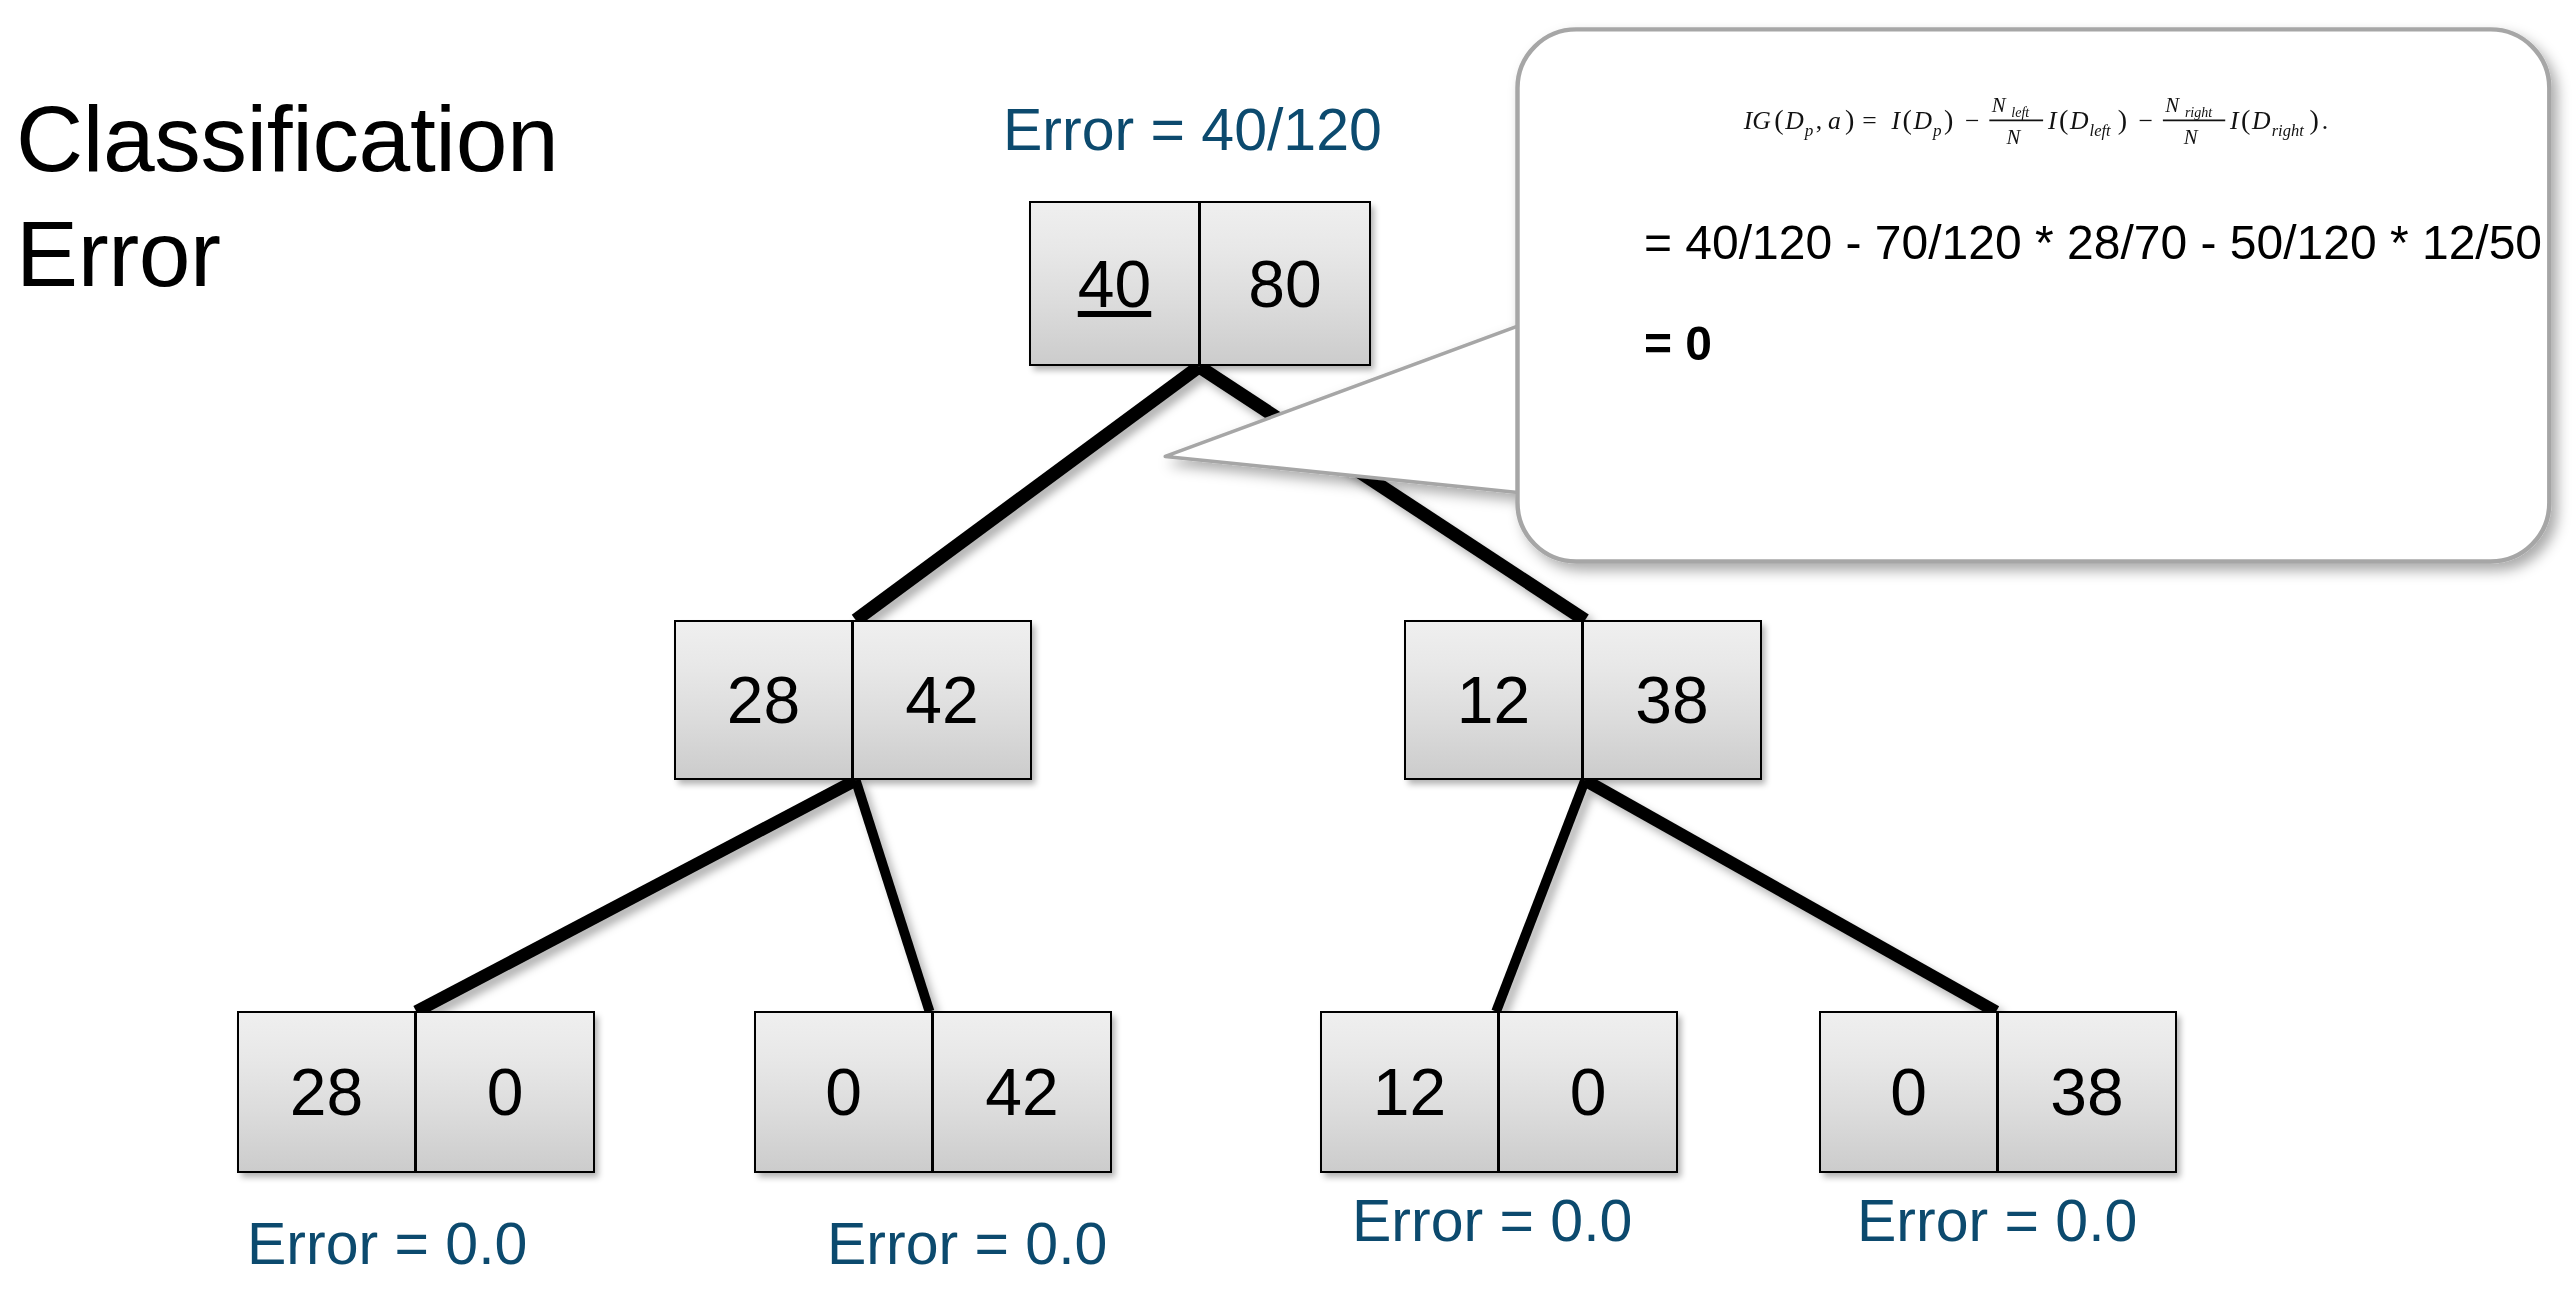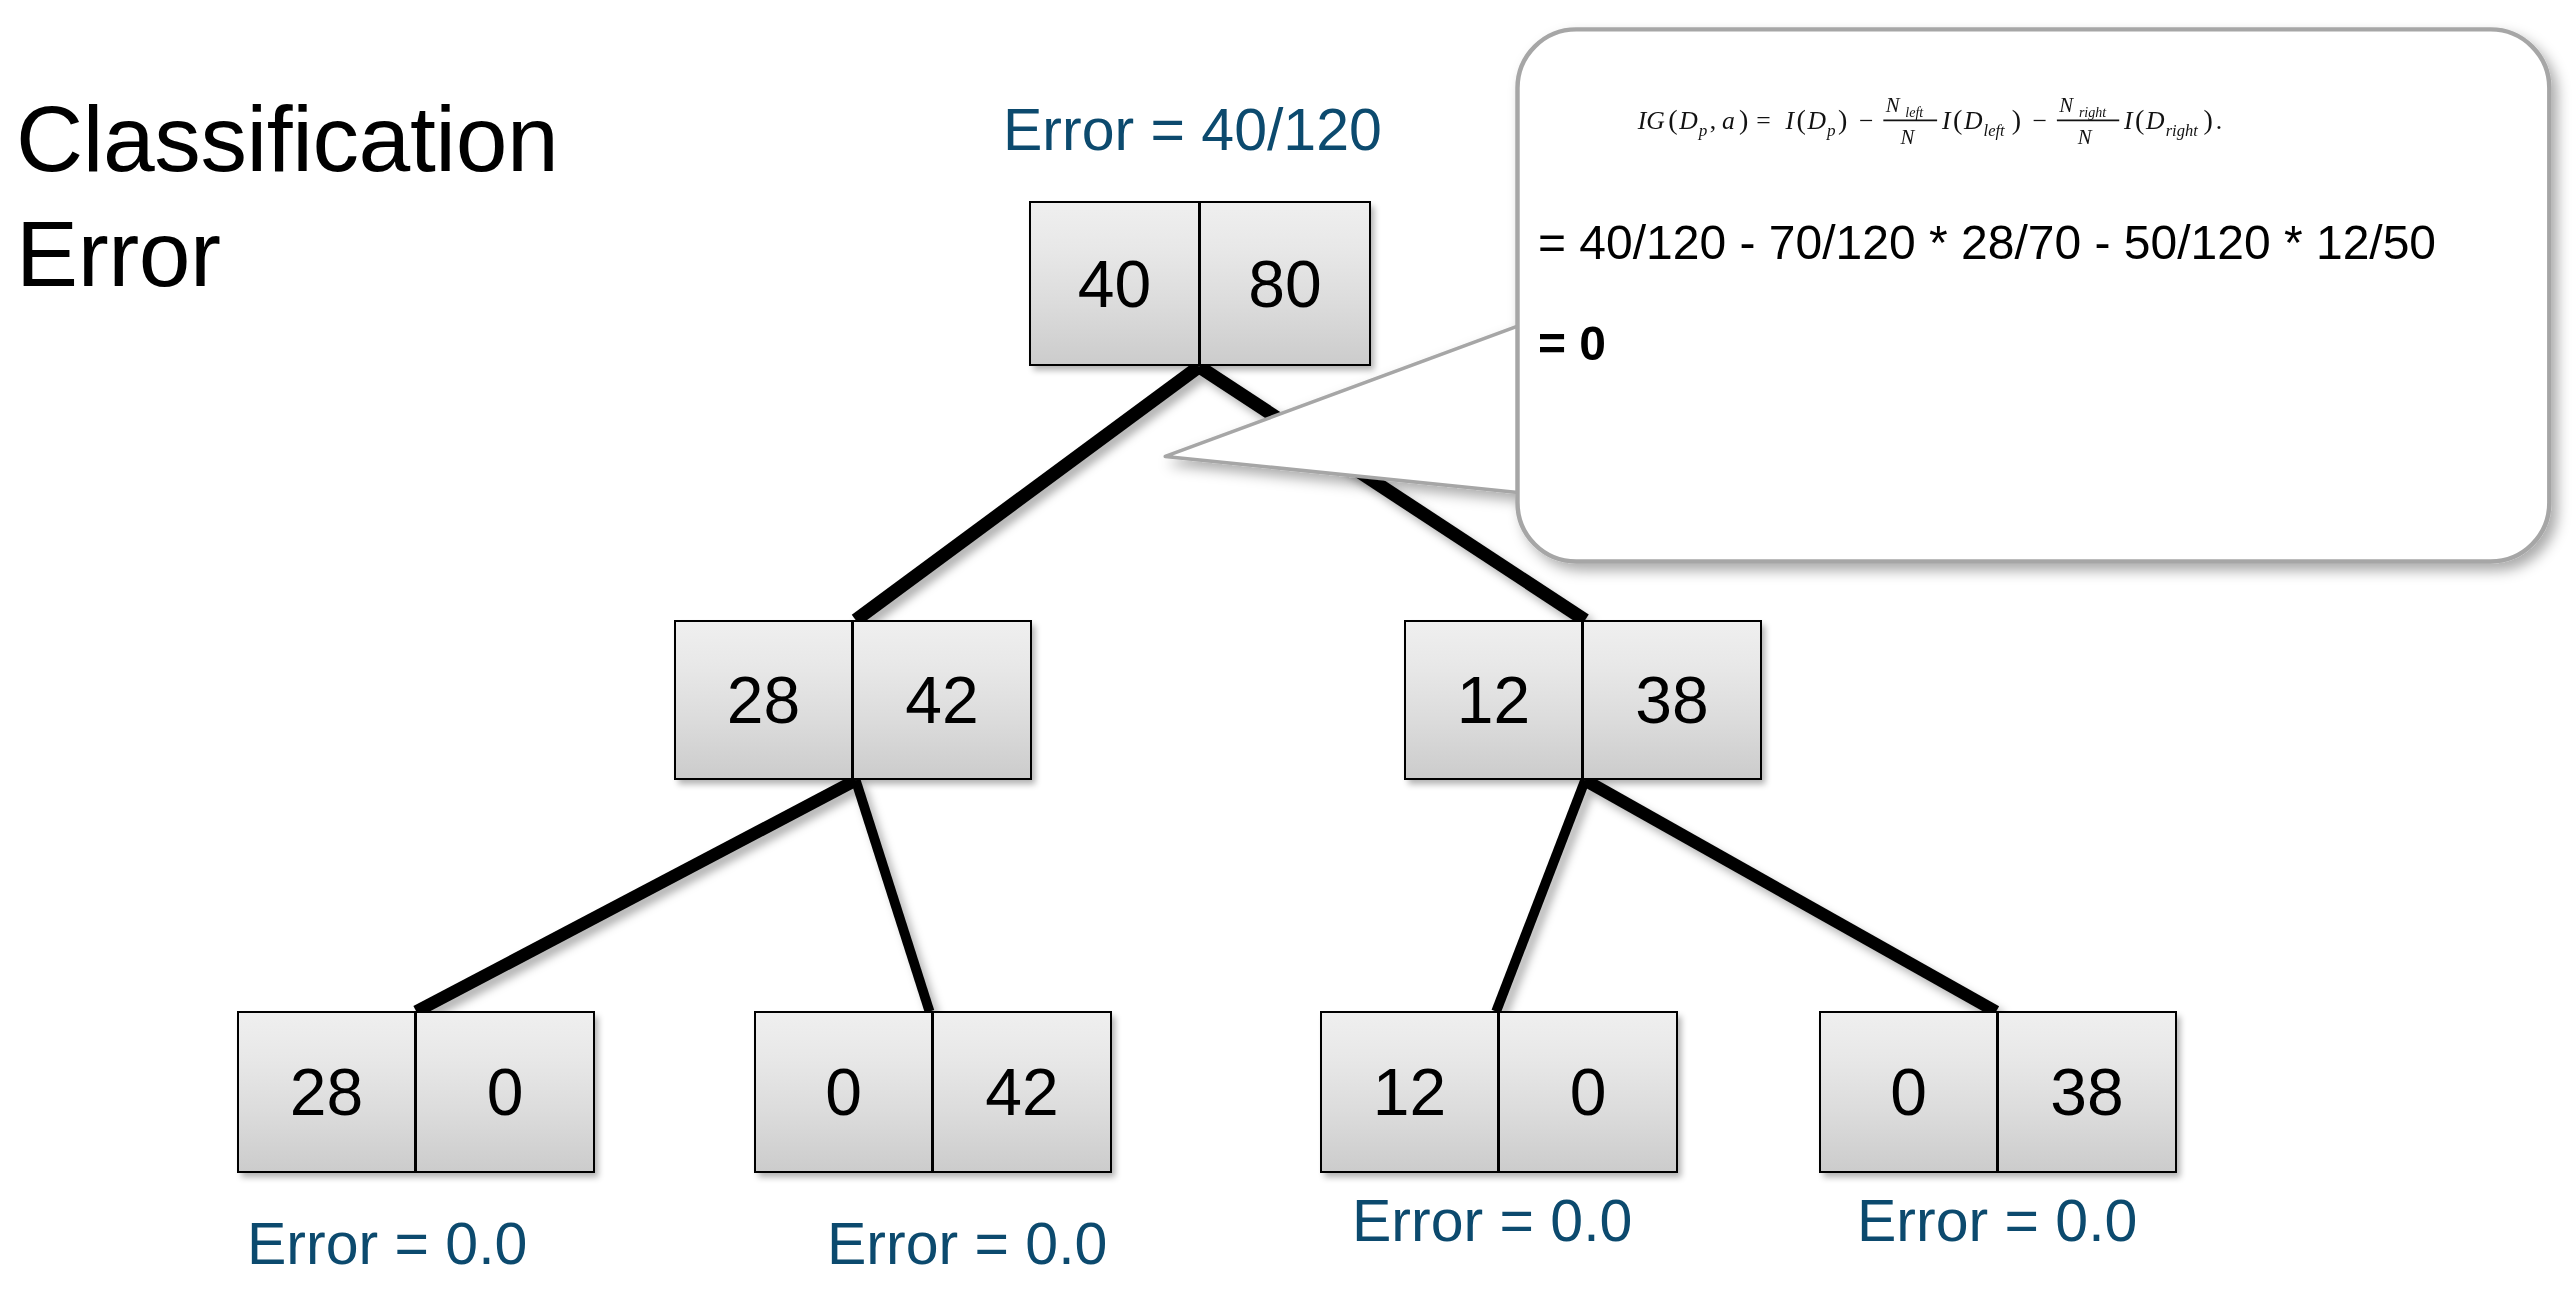--- a/index.html
+++ b/index.html
@@ -70,21 +70,21 @@
     font-size: 59px;
     color: #0c4a6e;
     white-space: nowrap;
     z-index: 3;
   }
 
   
   #callout-content {
     position: absolute;
     z-index: 4;
-    left: 1478px;
+    left: 1584px;
     top: 85px;
     width: 987px;
   }
   #formula-img {
     display: block;
     height: 66px;
     margin-left: 21.3px;
   }
   .callout-line {
     font-size: 48px;
@@ -190,21 +190,21 @@
     </svg>
 
     <div class="callout-line" id="callout-line-1">= 40/120 - 70/120 * 28/70 - 50/120 * 12/50</div>
 
     <div class="callout-line" id="callout-line-2">= 0</div>
   </div>
 
   <div class="err-label" style="left:1003px; top:96px;">Error = 40/120</div>
 
   <div class="node" style="left:1029px; top:201px; width:342px; height:165px;">
-    <div class="cell" style="width:50%; height:100%;">40</div>
+    <div class="cell" style="width:50%; height:100%;text-decoration:underline;">40</div>
     <div class="cell right-cell" style="width:50%; height:100%;">80</div>
   </div>
 
 
   <div class="node" style="left:674px; top:620px; width:358px; height:160px;">
     <div class="cell" style="width:50%; height:100%;">28</div>
     <div class="cell right-cell" style="width:50%; height:100%;">42</div>
   </div>
 
   <div class="node" style="left:1404px; top:620px; width:358px; height:160px;">

